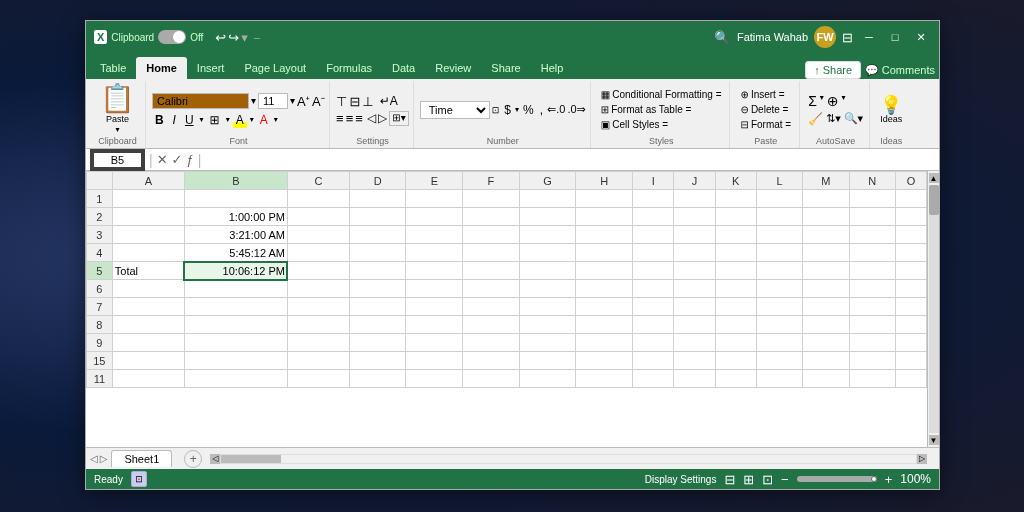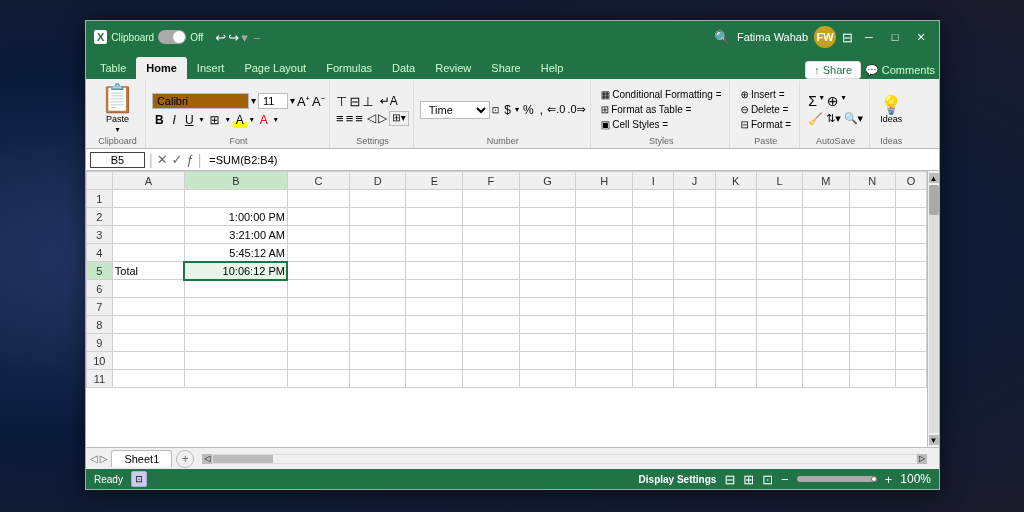--- a/index.html
+++ b/index.html
@@ -263,21 +263,21 @@
       display: flex;
       align-items: center;
       height: 22px;
       border-bottom: 1px solid #bbb;
       background: white;
       flex-shrink: 0;
       padding: 0 4px;
       gap: 4px;
     }
     .name-box {
-      border: 1px solid #404040;
+      border: 4px solid #404040;
       width: 55px;
       padding: 1px 4px;
       font-size: 11px;
       text-align: center;
     }
     .formula-divider {
       color: #bbb;
       font-size: 14px;
     }
     .formula-icons {
@@ -363,21 +363,21 @@
       flex-shrink: 0;
       padding: 0 4px;
     }
     .sheet-tab {
       padding: 2px 12px;
       font-size: 11px;
       cursor: pointer;
       border: 1px solid #bbb;
       border-bottom: none;
       background: white;
-      margin-right: 4px;
+      margin-right: 12px;
       border-radius: 3px 3px 0 0;
     }
     .add-sheet-btn {
       width: 18px;
       height: 18px;
       border: 1px solid #bbb;
       background: #f0f0f0;
       border-radius: 50%;
       display: flex;
       align-items: center;
@@ -643,21 +643,20 @@
 
   <div class="formula-bar">
     <input class="name-box" type="text" value="B5" style="">
     <span class="formula-divider">|</span>
     <div class="formula-icons">
       <span class="formula-icon">✕</span>
       <span class="formula-icon">✓</span>
       <span class="formula-icon">ƒ</span>
     </div>
     <span class="formula-divider">|</span>
-    <input class="formula-input" type="text" value="=SUM(B2:B4)" style="">
   </div>
 
   <div class="spreadsheet-area">
     <div class="spreadsheet-main">
       <table class="grid">
         <colgroup>
           <col class="col-rh">
           <col class="col-a">
           <col class="col-b">
           <col class="col-c">
@@ -851,21 +850,21 @@
               <td></td>
               <td></td>
               <td></td>
               <td></td>
               <td></td>
               <td></td>
               <td></td>
               <td></td>
           </tr>
           <tr>
-            <td class="row-header">10</td>
+            <td class="row-header">15</td>
             <td></td>
               <td></td>
               <td></td>
               <td></td>
               <td></td>
               <td></td>
               <td></td>
               <td></td>
               <td></td>
               <td></td>
@@ -920,21 +919,21 @@
         <div style="width:60px;height:8px;background:#bbb;margin-top:0;"></div>
       </div>
       <div style="width:10px;height:10px;background:#bbb;display:flex;align-items:center;justify-content:center;font-size:8px;cursor:pointer;">▷</div>
     </div>
   </div>
 
   <div class="status-bar">
     <span class="status-text">Ready</span>
     <span style="width:16px;height:16px;border:1px solid #aad;background:#cce;border-radius:2px;display:inline-flex;align-items:center;justify-content:center;font-size:9px;cursor:pointer;">⊡</span>
     <div class="status-right">
-      <span class="status-text" style="cursor:pointer;font-weight:bold;">Display Settings</span>
+      <span class="status-text" style="cursor:pointer;">Display Settings</span>
       <span style="color:white;cursor:pointer;font-size:13px;">⊟</span>
       <span style="color:white;cursor:pointer;font-size:13px;">⊞</span>
       <span style="color:white;cursor:pointer;font-size:13px;">⊡</span>
       <span style="color:white;cursor:pointer;font-size:13px;">−</span>
       <div style="width:80px;height:6px;background:#aaa;border-radius:3px;position:relative;">
         <div style="position:absolute;right:0;width:6px;height:6px;background:white;border-radius:50%;border:1px solid #666;"></div>
       </div>
       <span style="color:white;cursor:pointer;font-size:13px;">+</span>
       <span class="zoom-text">100%</span>
     </div>

